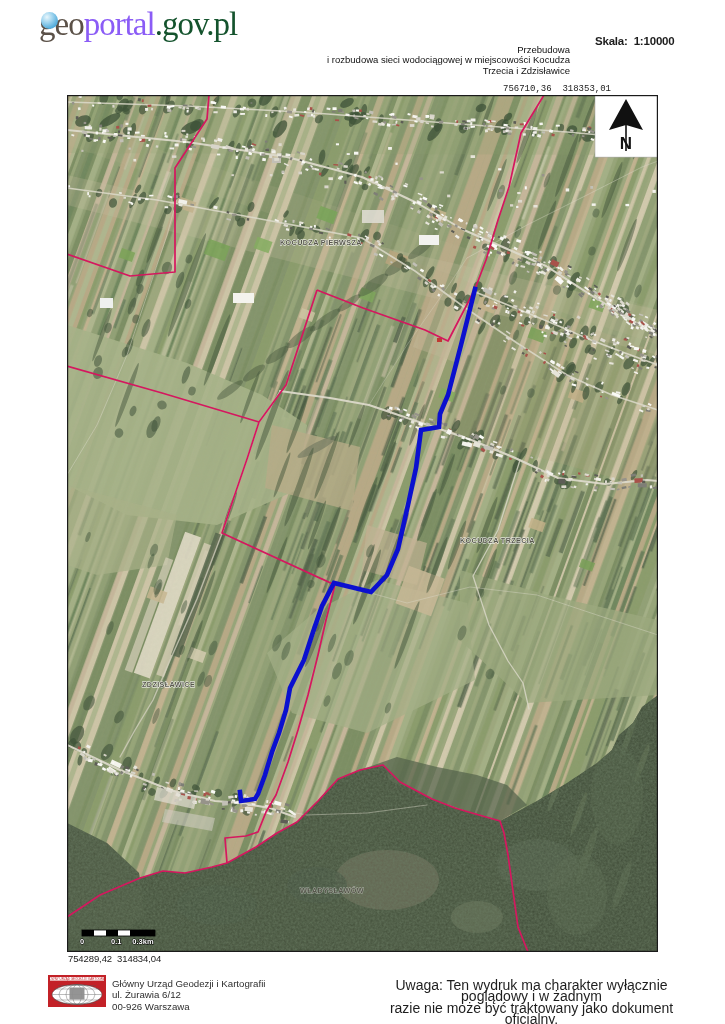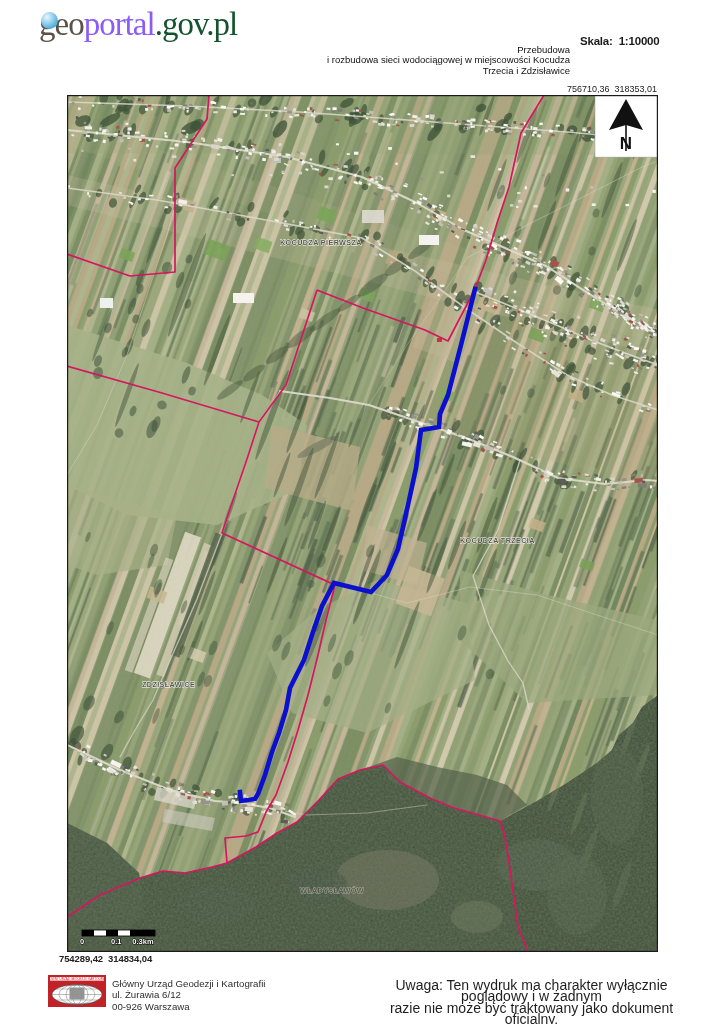--- a/index.html
+++ b/index.html
@@ -6,25 +6,25 @@
 .abs{position:absolute;}
 </style></head>
 <body>
 
 <div class="abs" style="left:39px;top:6px;font-family:'Liberation Serif',serif;font-size:33px;letter-spacing:-1.0px;white-space:nowrap;"><span style="color:#5b5148">geo</span><span style="color:#8b5cf6">portal</span><span style="color:#14532d">.gov.pl</span></div>
 
 <div class="abs" style="left:41px;top:12px;width:17px;height:17px;border-radius:50%;background:radial-gradient(circle at 35% 30%, #e8f6fc 0%, #9fd4ee 35%, #56aedd 70%, #2b88bd 100%);"></div>
 
 <div class="abs" style="left:170px;top:45px;width:400px;text-align:right;font-size:9.5px;line-height:10.3px;color:#111;">Przebudowa<br>i rozbudowa sieci wodociągowej w miejscowości Kocudza<br>Trzecia i Zdzisławice</div>
 
-<div class="abs" style="left:580px;top:35px;font-size:11.5px;font-weight:bold;letter-spacing:-0.2px;color:#1c1c1c;">Skala:&nbsp; 1:10000</div>
-
-<div class="abs" style="left:457px;top:84px;width:200px;text-align:right;font-size:9px;color:#222;">756710,36&nbsp; 318353,01</div>
-
-<div class="abs" style="left:59px;top:953px;font-size:9.5px;letter-spacing:-0.1px;color:#222;font-weight:bold;">754289,42&nbsp; 314834,04</div>
+<div class="abs" style="left:595px;top:35px;font-size:11.5px;font-weight:bold;letter-spacing:-0.2px;color:#1c1c1c;">Skala:&nbsp; 1:10000</div>
+
+<div class="abs" style="left:457px;top:84px;width:200px;text-align:center;font-size:9px;color:#222;font-family:Liberation Mono, monospace;">756710,36&nbsp; 318353,01</div>
+
+<div class="abs" style="left:68px;top:953px;font-size:9.5px;letter-spacing:-0.1px;color:#222;">754289,42&nbsp; 314834,04</div>
 
 <div class="abs" style="left:67px;top:95px;width:591px;height:857px;">
 <svg width="591" height="857" viewBox="0 0 591 857">
 <defs>
 <clipPath id="mapclip">
           <rect x="0" y="0" width="591" height="857"></rect>
         </clipPath>
 <clipPath id="forestclip">
           <polygon points="0.0,822.0 33.0,800.0 73.0,783.0 96.0,776.0 118.0,778.0 145.0,772.0 160.0,768.0 189.0,752.0 210.0,738.0 230.0,727.0 251.0,706.0 271.0,684.0 293.0,675.0 316.0,670.0 333.0,687.0 348.0,695.0 365.0,704.0 388.0,713.0 405.0,718.0 433.0,726.0 437.0,738.0 441.0,760.0 446.0,796.0 451.0,832.0 461.0,857.0 0.0,857.0"></polygon>
           <polygon points="433.0,726.0 437.0,738.0 441.0,760.0 446.0,796.0 451.0,832.0 461.0,857.0 591.0,857.0 591.0,600.0 575.0,612.0 566.0,628.0 552.0,640.0 545.0,655.0 530.0,668.0 500.0,688.0 470.0,706.0"></polygon>

